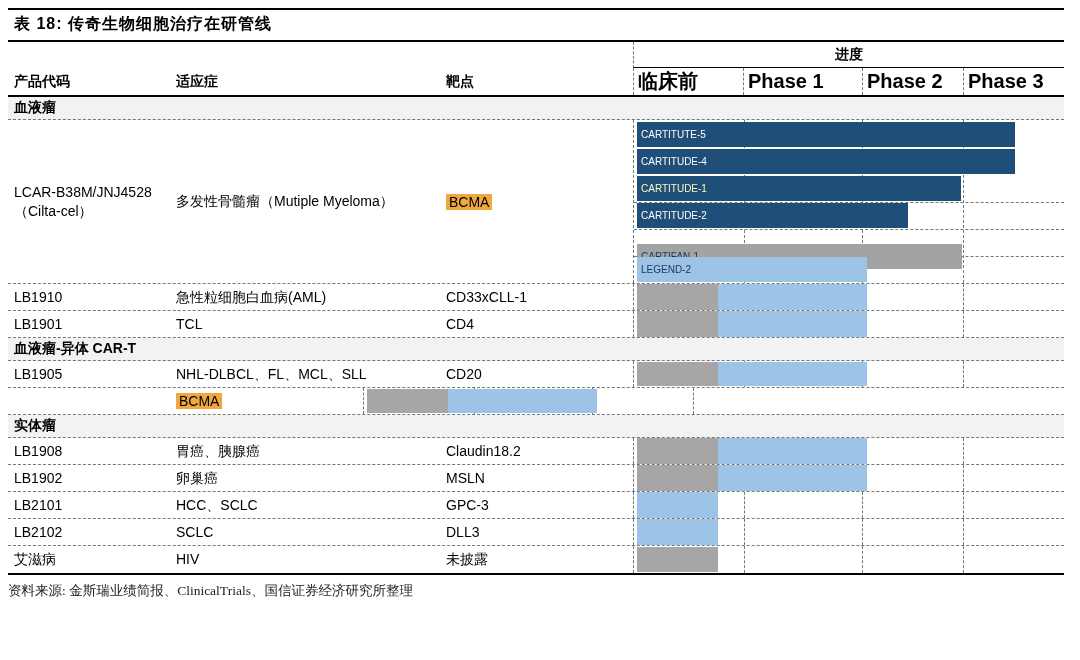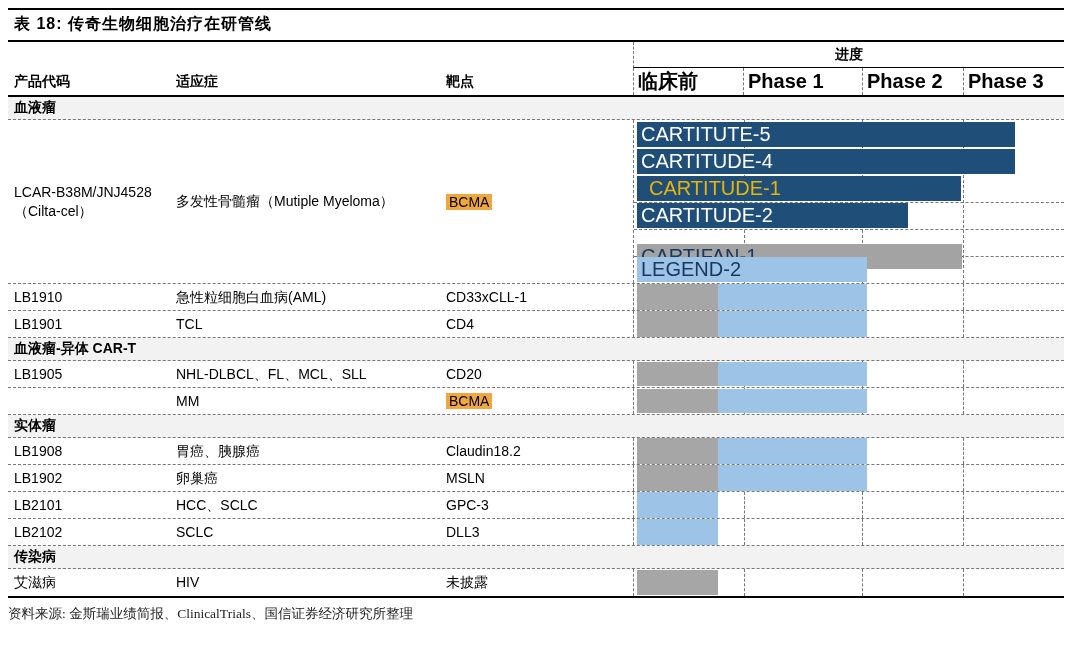--- a/index.html
+++ b/index.html
@@ -41,21 +41,21 @@
   .tbody .trow:last-child{border-bottom:none;}
   .cell{display:flex;align-items:center;font-size:14px;box-sizing:border-box;}
   .c-code{width:162px;padding-left:6px;white-space:pre-line;line-height:1.3;}
   .c-ind{width:270px;padding:2px 10px 2px 6px;line-height:1.35;}
   .c-target{width:193px;padding-left:6px;}
   .c-prog{width:431px;position:relative;box-sizing:border-box;border-left:1px dashed #777;}
   .hl{padding:0 3px;}
   .vline{position:absolute;top:0;bottom:0;width:0;border-left:1px dashed #777;z-index:1;}
   .subsep{position:absolute;left:0;right:0;height:0;border-top:1px dashed #777;z-index:1;}
   .bar{position:absolute;z-index:2;overflow:hidden;white-space:nowrap;}
-  .bar-label{display:block;padding-left:4px;font-size:20px;line-height:25px;}
+  .bar-label{display:block;padding-left:4px;font-size:10px;line-height:25px;}
   .rowbar{position:absolute;left:0;right:0;top:0;bottom:0;z-index:2;}
   .rowbar.gapped{top:1px;bottom:1px;}
   .seg{position:absolute;top:0;bottom:0;}
   
   .tfoot{
     display:flex;justify-content:space-between;margin-top:7px;padding-right:58px;
     font-family:"Liberation Serif","DejaVu Serif",serif;font-size:13.5px;color:#222;
   }
 </style>
 </head>
@@ -99,21 +99,21 @@
             <div class="vline" style="left: 53.1%;"></div>
             <div class="vline" style="left: 76.6%;"></div>
             <div class="bar" style="left: 0.7%; width: 87.9%; top: 2px; height: 25px; background: rgb(31, 78, 121);">
               <span class="bar-label" style="color: rgb(255, 255, 255);">CARTITUTE-5</span>
             </div>
             <div class="bar" style="left: 0.7%; width: 87.9%; top: 29px; height: 25px; background: rgb(31, 78, 121);">
               <span class="bar-label" style="color: rgb(255, 255, 255);">CARTITUDE-4</span>
             </div>
             <div class="subsep" style="top: 82px;"></div>
             <div class="bar" style="left: 0.7%; width: 75.3%; top: 56px; height: 25px; background: rgb(31, 78, 121);">
-              <span class="bar-label" style="color: #eab308; margin-left: 8px;">CARTITUDE-1</span>
+              <span class="bar-label" style="color: #fef9c3;">CARTITUDE-1</span>
             </div>
             <div class="subsep" style="top: 109px;"></div>
             <div class="bar" style="left: 0.7%; width: 63.1%; top: 83px; height: 25px; background: rgb(31, 78, 121);">
               <span class="bar-label" style="color: rgb(255, 255, 255);">CARTITUDE-2</span>
             </div>
             <div class="subsep" style="top: 136px;"></div>
             <div class="bar" style="left: 0.7%; width: 75.6%; top: 124px; height: 25px; background: #a3a3a3;">
               <span class="bar-label" style="color: rgb(23, 55, 94);">CARTIFAN-1</span>
             </div>
             <div class="bar" style="left: 0.7%; width: 53.6%; top: 137px; height: 25px; background: rgb(157, 195, 230);">
@@ -161,21 +161,20 @@
             <div class="vline" style="left: 53.1%;"></div>
             <div class="vline" style="left: 76.6%;"></div>
             <div class="rowbar gapped">
               <div class="seg" style="left: 0.7%; width: 18.8%; background: rgb(166, 166, 166);"></div>
               <div class="seg" style="left: 19.5%; width: 34.8%; background: rgb(157, 195, 230);"></div>
             </div>
           </div>
         </div>
         <div class="trow">
           <div class="cell c-code"></div>
-          <div class="cell c-ind">MM</div>
           <div class="cell c-target">
             <span class="hl" style="background: rgb(240, 167, 62);">BCMA</span>
           </div>
           <div class="c-prog">
             <div class="vline" style="left: 25.5%;"></div>
             <div class="vline" style="left: 53.1%;"></div>
             <div class="vline" style="left: 76.6%;"></div>
             <div class="rowbar gapped">
               <div class="seg" style="left: 0.7%; width: 18.8%; background: rgb(166, 166, 166);"></div>
               <div class="seg" style="left: 19.5%; width: 34.8%; background: rgb(157, 195, 230);"></div>
@@ -231,23 +230,20 @@
           <div class="cell c-ind">SCLC</div>
           <div class="cell c-target">DLL3</div>
           <div class="c-prog">
             <div class="vline" style="left: 25.5%;"></div>
             <div class="vline" style="left: 53.1%;"></div>
             <div class="vline" style="left: 76.6%;"></div>
             <div class="rowbar">
               <div class="seg" style="left: 0.7%; width: 18.8%; background: rgb(157, 195, 230);"></div>
             </div>
           </div>
-        </div>
-        <div class="band">
-          <span class="band-label">传染病</span>
         </div>
         <div class="trow">
           <div class="cell c-code">艾滋病</div>
           <div class="cell c-ind">HIV</div>
           <div class="cell c-target">未披露</div>
           <div class="c-prog">
             <div class="vline" style="left: 25.5%;"></div>
             <div class="vline" style="left: 53.1%;"></div>
             <div class="vline" style="left: 76.6%;"></div>
             <div class="rowbar gapped">

